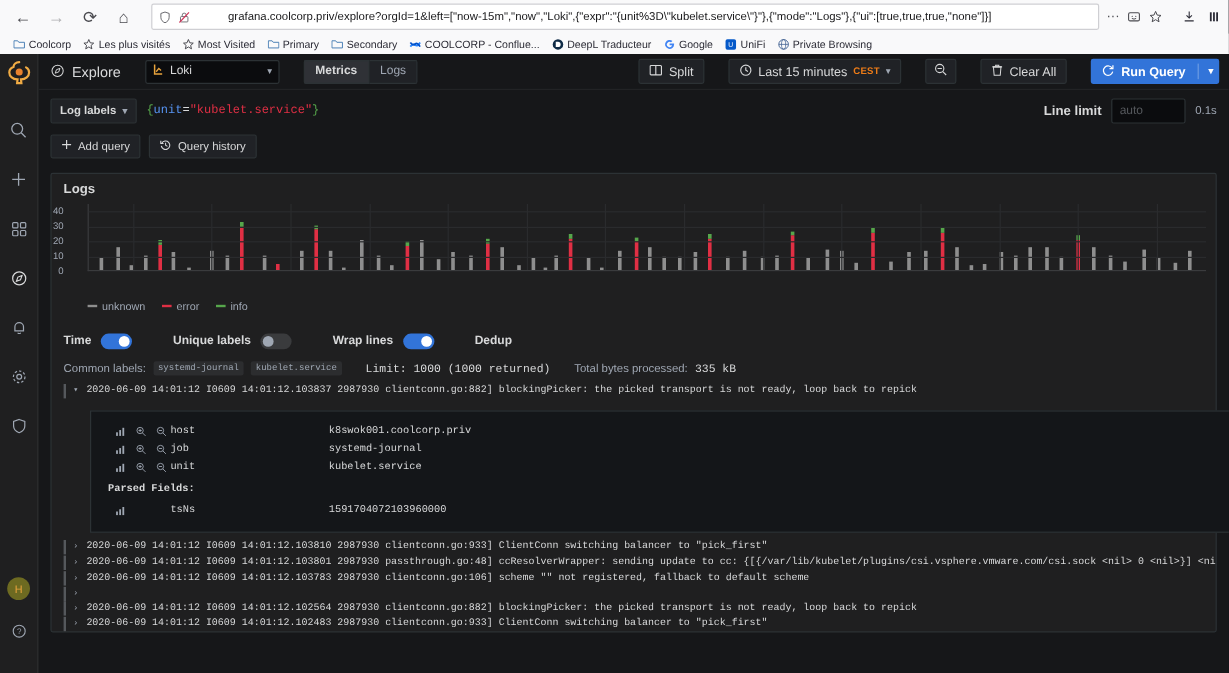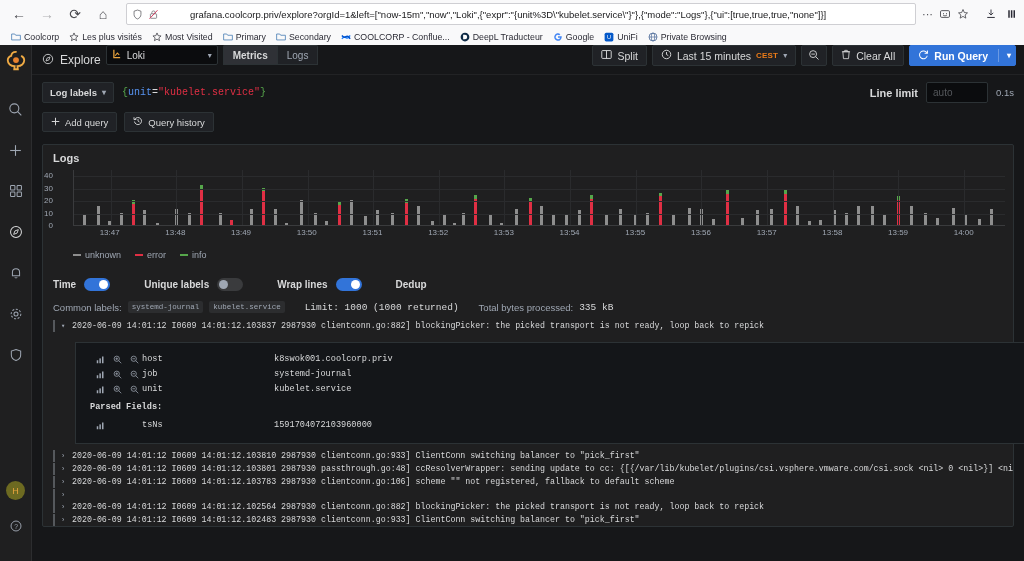--- a/index.html
+++ b/index.html
@@ -68,21 +68,21 @@
   .avatar {
     width: 19px; height: 19px; border-radius: 50%;
     background: #6d6a21; display:flex; align-items:center; justify-content:center;
     margin-bottom: 12px; font-size: 9px; color: #e8a33d;
   }
 
   .content { position: absolute; top: 0; left: 32px; width: 992px; height: 516px; }
 
   
   .explore-toolbar {
-    height: 30px; display: flex; padding: 0 8px 0 10px; gap: 5px;
+    height: 30px; display: flex; align-items: center; padding: 0 8px 0 10px; gap: 20px;
     border-bottom: 1px solid #222325;
   }
   .explore-title { display: flex; align-items: center; gap: 6px; color: #d8d9da; font-size: 12px; }
   .ds-picker {
     width: 112px; height: 20px; background: #0b0c0e; border: 1px solid #2c3235; border-radius: 2px;
     display: flex; align-items: center; padding: 0 5px; gap: 5px; font-size: 10px; color: #d8d9da;
   }
   .ds-picker .caret { margin-left: auto; color: #9fa7b3; font-size: 8px; }
   .seg { display: flex; border-radius: 2px; overflow: hidden; }
   .seg-btn {
@@ -803,36 +803,20 @@
             <div class="vgrid" style="left: 32.1311%;"></div>
             <div class="vgrid" style="left: 39.1803%;"></div>
             <div class="vgrid" style="left: 46.2295%;"></div>
             <div class="vgrid" style="left: 53.2787%;"></div>
             <div class="vgrid" style="left: 60.3279%;"></div>
             <div class="vgrid" style="left: 67.377%;"></div>
             <div class="vgrid" style="left: 74.4262%;"></div>
             <div class="vgrid" style="left: 81.4754%;"></div>
             <div class="vgrid" style="left: 88.5246%;"></div>
             <div class="vgrid" style="left: 95.5738%;"></div>
-          </div>
-        <div class="x-axis" id="xaxis">
-            <div class="x-tick" style="left: 3.93443%;">13:47</div>
-            <div class="x-tick" style="left: 10.9836%;">13:48</div>
-            <div class="x-tick" style="left: 18.0328%;">13:49</div>
-            <div class="x-tick" style="left: 25.082%;">13:50</div>
-            <div class="x-tick" style="left: 32.1311%;">13:51</div>
-            <div class="x-tick" style="left: 39.1803%;">13:52</div>
-            <div class="x-tick" style="left: 46.2295%;">13:53</div>
-            <div class="x-tick" style="left: 53.2787%;">13:54</div>
-            <div class="x-tick" style="left: 60.3279%;">13:55</div>
-            <div class="x-tick" style="left: 67.377%;">13:56</div>
-            <div class="x-tick" style="left: 74.4262%;">13:57</div>
-            <div class="x-tick" style="left: 81.4754%;">13:58</div>
-            <div class="x-tick" style="left: 88.5246%;">13:59</div>
-            <div class="x-tick" style="left: 95.5738%;">14:00</div>
           </div>
       </div>
 
       <div class="legend" id="legend">
           <div class="legend-item">
             <span class="legend-dash" style="background: rgb(142, 142, 142);"></span>
             <span>unknown</span>
           </div>
           <div class="legend-item">
             <span class="legend-dash" style="background: rgb(224, 47, 68);"></span>

